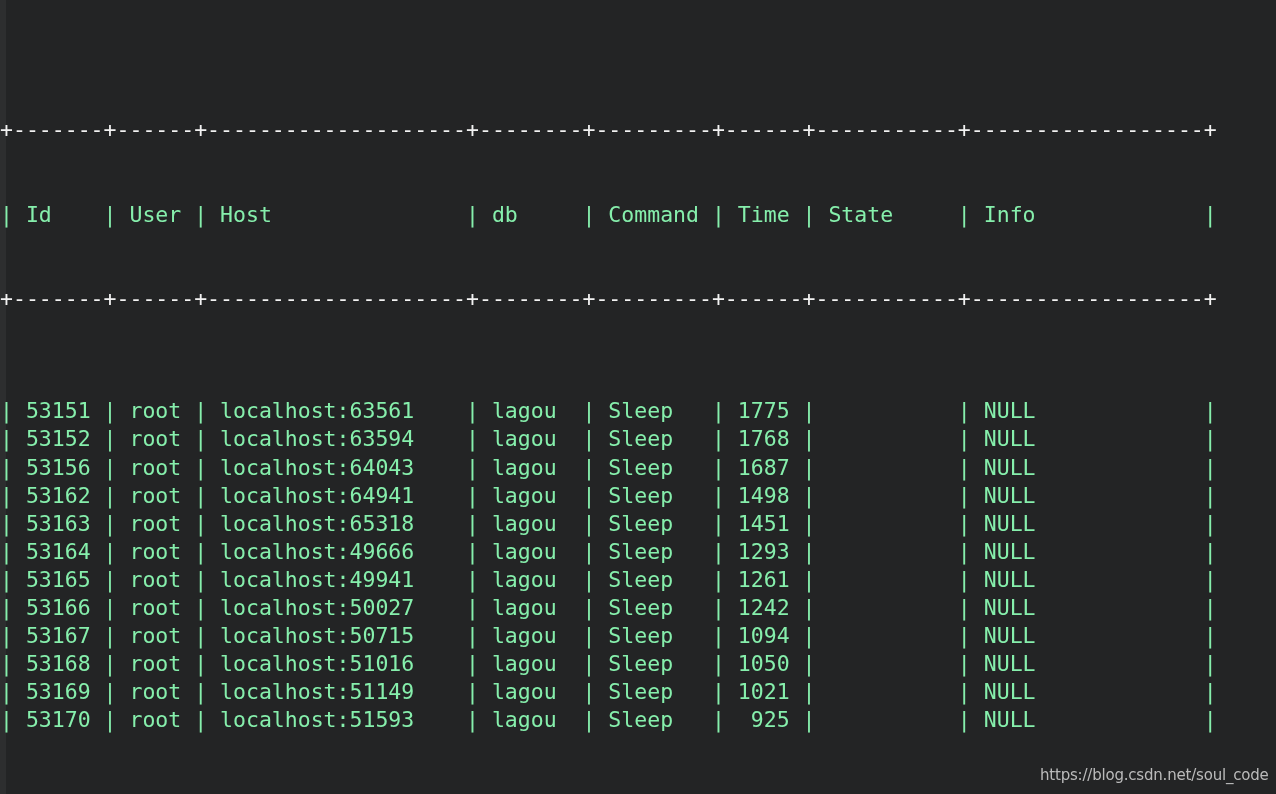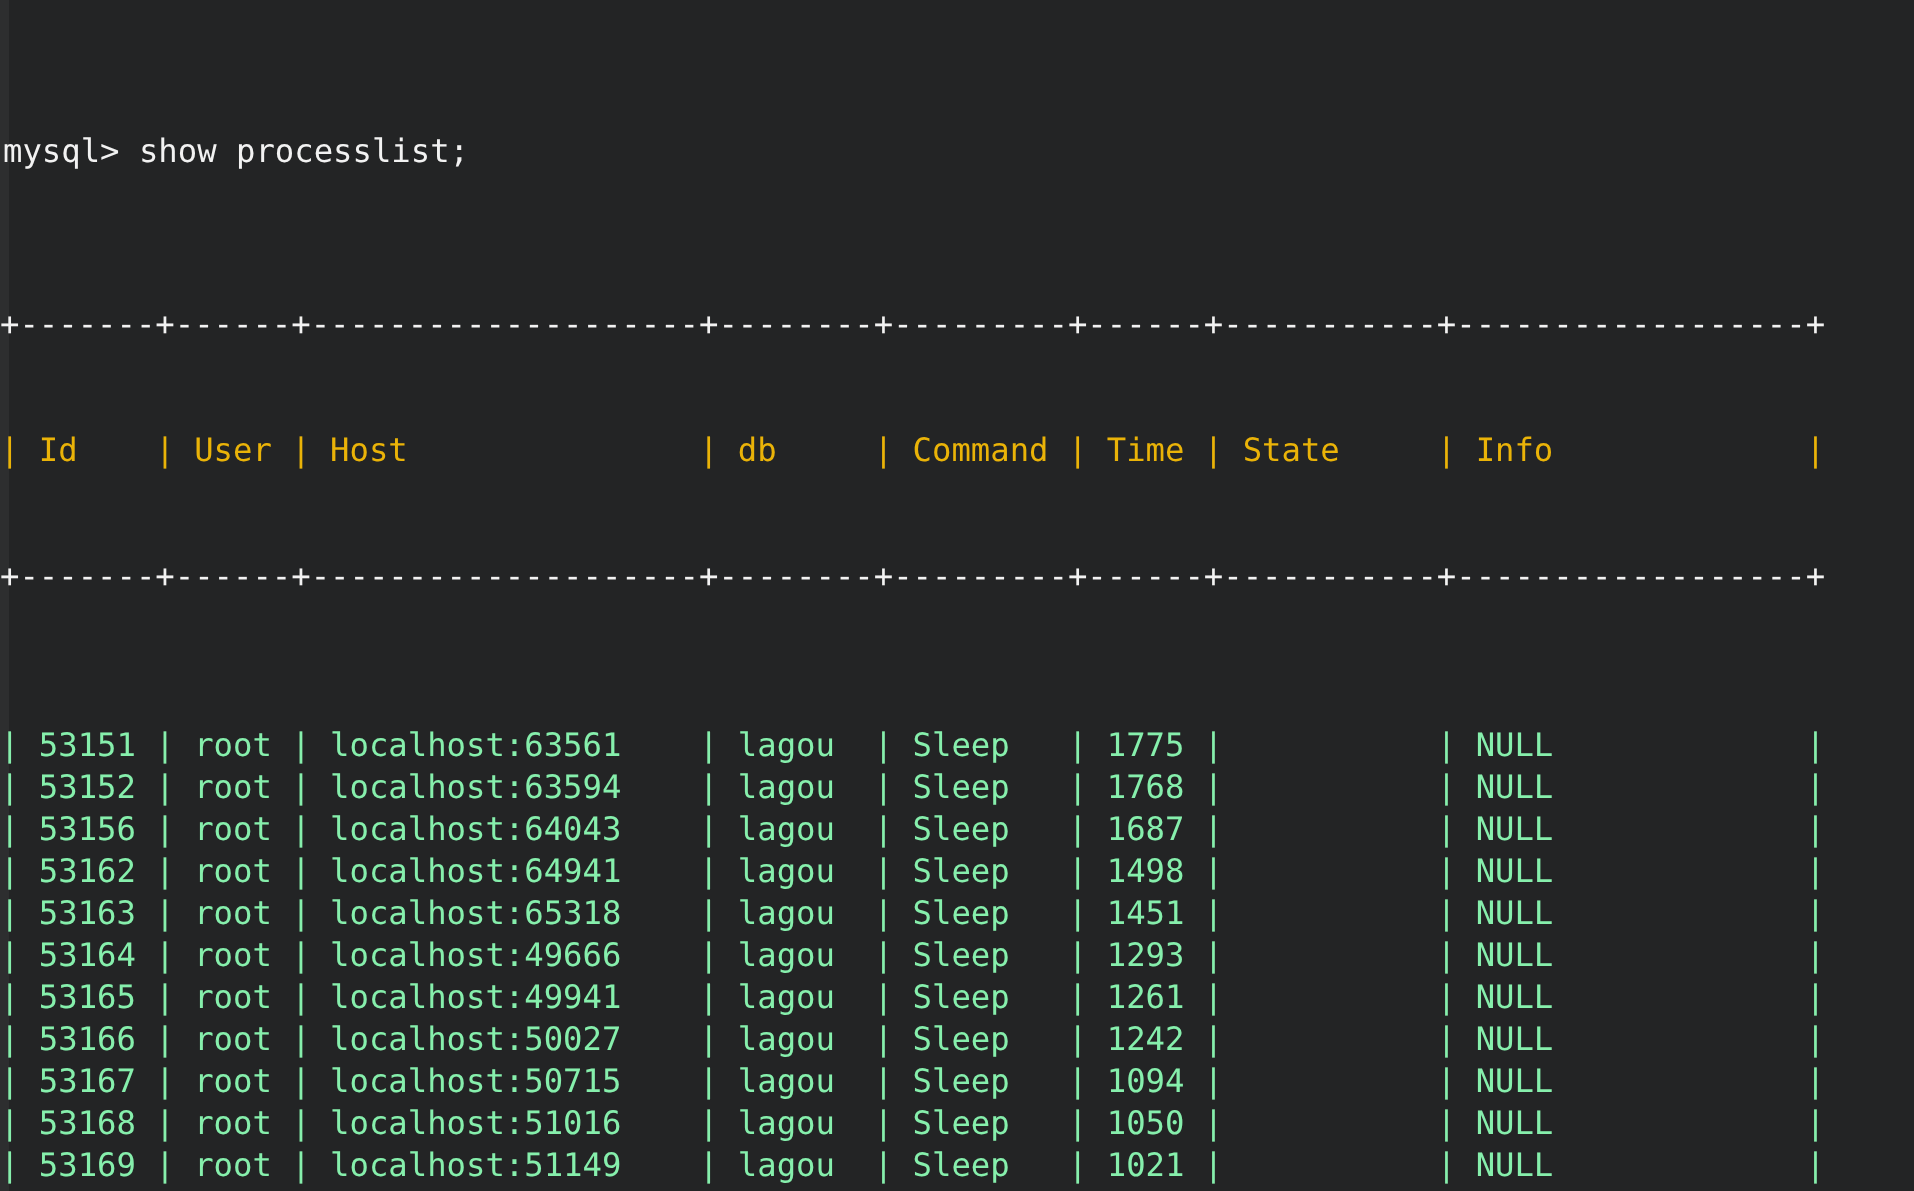--- a/index.html
+++ b/index.html
@@ -45,21 +45,21 @@
   .line {
     white-space: pre;
     height: 28.1px;
     font-variant-ligatures: none;
   }
   .prompt-line {
     height: 30px;
     padding-left: 2px;
   }
   .rule { color: #f2f2f2; }
-  .head { color: #eab308; }
+  .head { color: #86efac; }
   .row  { color: #86efac; }
 
   #watermark {
     position: absolute;
     left: 1040px;
     top: 766px;
     z-index: 3;
     font-family: "DejaVu Sans", "Liberation Sans", sans-serif;
     font-size: 15px;
     color: #cfcfcf;
@@ -69,24 +69,24 @@
     pointer-events: none;
   }
 </style>
 </head>
 <body>
 
 <div id="terminal">
 
   <div id="screen">
 
-    <div class="line prompt-line">mysql&gt; show processlist;</div>
 
     <div class="line rule">+-------+------+--------------------+--------+---------+------+-----------+------------------+</div>
     <div class="line head">| Id    | User | Host               | db     | Command | Time | State     | Info             |</div>
     <div class="line rule">+-------+------+--------------------+--------+---------+------+-----------+------------------+</div>
 
     <div id="rows-container"><div class="line row">| 53151 | root | localhost:63561    | lagou  | Sleep   | 1775 |           | NULL             |</div><div class="line row">| 53152 | root | localhost:63594    | lagou  | Sleep   | 1768 |           | NULL             |</div><div class="line row">| 53156 | root | localhost:64043    | lagou  | Sleep   | 1687 |           | NULL             |</div><div class="line row">| 53162 | root | localhost:64941    | lagou  | Sleep   | 1498 |           | NULL             |</div><div class="line row">| 53163 | root | localhost:65318    | lagou  | Sleep   | 1451 |           | NULL             |</div><div class="line row">| 53164 | root | localhost:49666    | lagou  | Sleep   | 1293 |           | NULL             |</div><div class="line row">| 53165 | root | localhost:49941    | lagou  | Sleep   | 1261 |           | NULL             |</div><div class="line row">| 53166 | root | localhost:50027    | lagou  | Sleep   | 1242 |           | NULL             |</div><div class="line row">| 53167 | root | localhost:50715    | lagou  | Sleep   | 1094 |           | NULL             |</div><div class="line row">| 53168 | root | localhost:51016    | lagou  | Sleep   | 1050 |           | NULL             |</div><div class="line row">| 53169 | root | localhost:51149    | lagou  | Sleep   | 1021 |           | NULL             |</div><div class="line row">| 53170 | root | localhost:51593    | lagou  | Sleep   |  925 |           | NULL             |</div></div>
 
     
   </div>
 
+  <div id="watermark">https://blog.csdn.net/soul_code</div>
 </div>
 
 </body></html>

